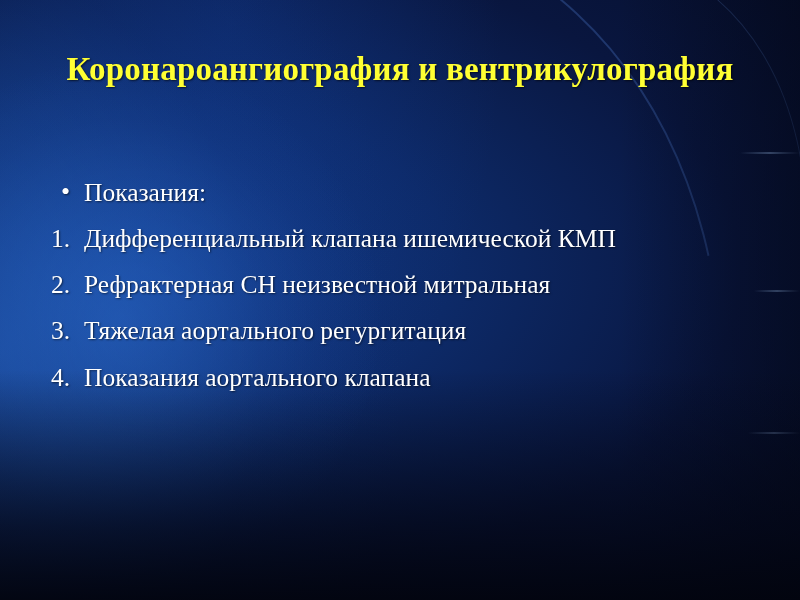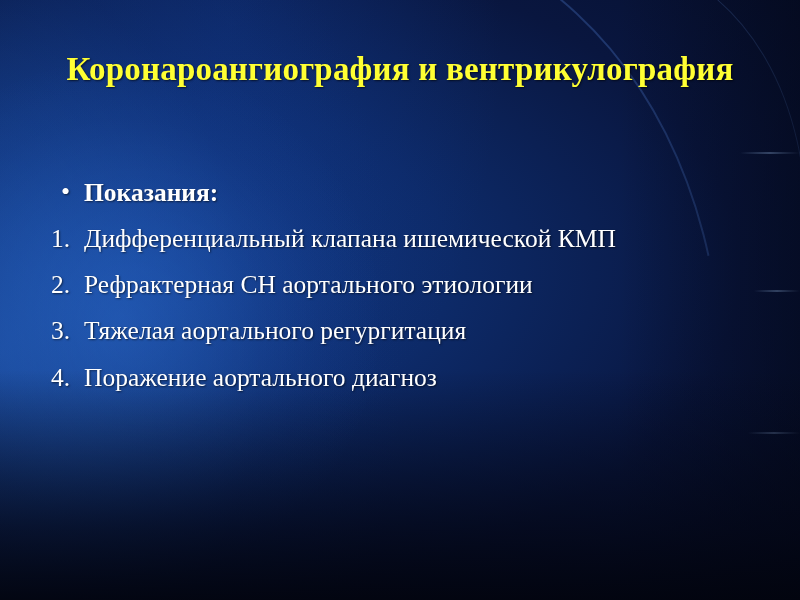--- a/index.html
+++ b/index.html
@@ -149,21 +149,21 @@
     white-space: nowrap;
   }
   .li .marker.bullet {
     font-size: 26px;
     line-height: 1.25;
   }
   .li .text {
     flex: 1 1 auto;
   }
   .li.bulleted .text {
-    font-weight: bold;
+    font-weight: normal;
   }
 </style>
 </head>
 <body>
 
 <div class="slide">
 
   <div class="bg-base"></div>
   <div class="bg-swoosh"></div>
   <div class="glow-left"></div>
@@ -187,27 +187,27 @@
       <span class="text">Показания:</span>
     </div>
 
     <div class="li">
       <span class="marker">1.</span>
       <span class="text">Дифференциальный клапана ишемической КМП</span>
     </div>
 
     <div class="li">
       <span class="marker">2.</span>
-      <span class="text">Рефрактерная СН аортального этиологии</span>
+      <span class="text">Рефрактерная СН неизвестной митральная</span>
     </div>
 
     <div class="li">
       <span class="marker">3.</span>
       <span class="text">Тяжелая аортального регургитация</span>
     </div>
 
     <div class="li">
       <span class="marker">4.</span>
-      <span class="text">Поражение аортального диагноз</span>
+      <span class="text">Показания аортального клапана</span>
     </div>
 
   </div>
 </div>
 
 </body></html>

